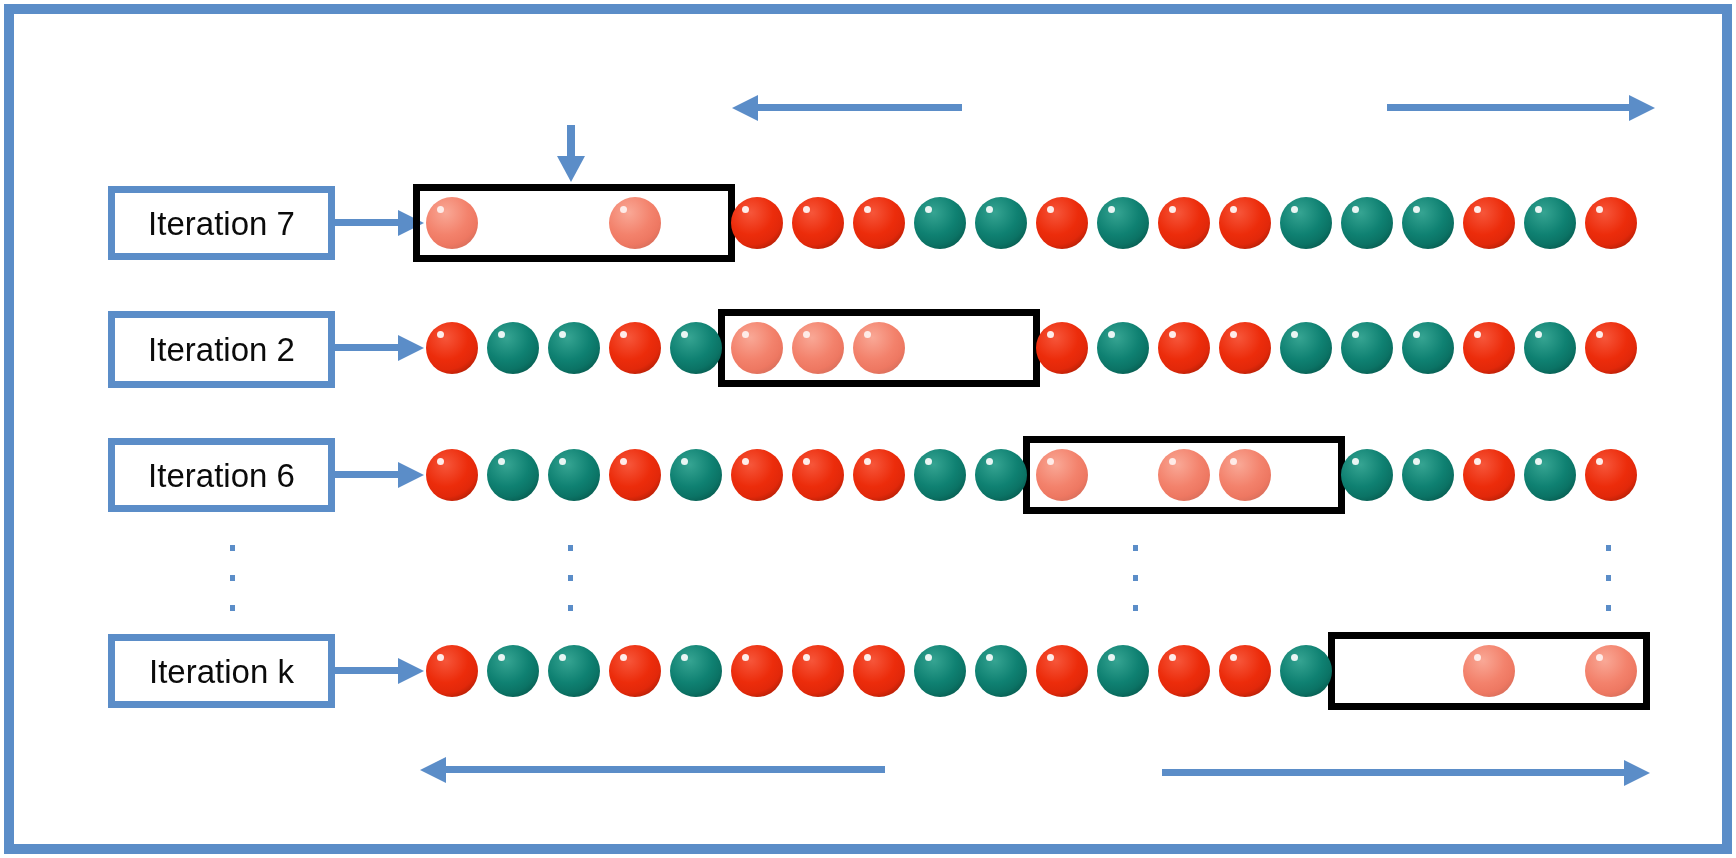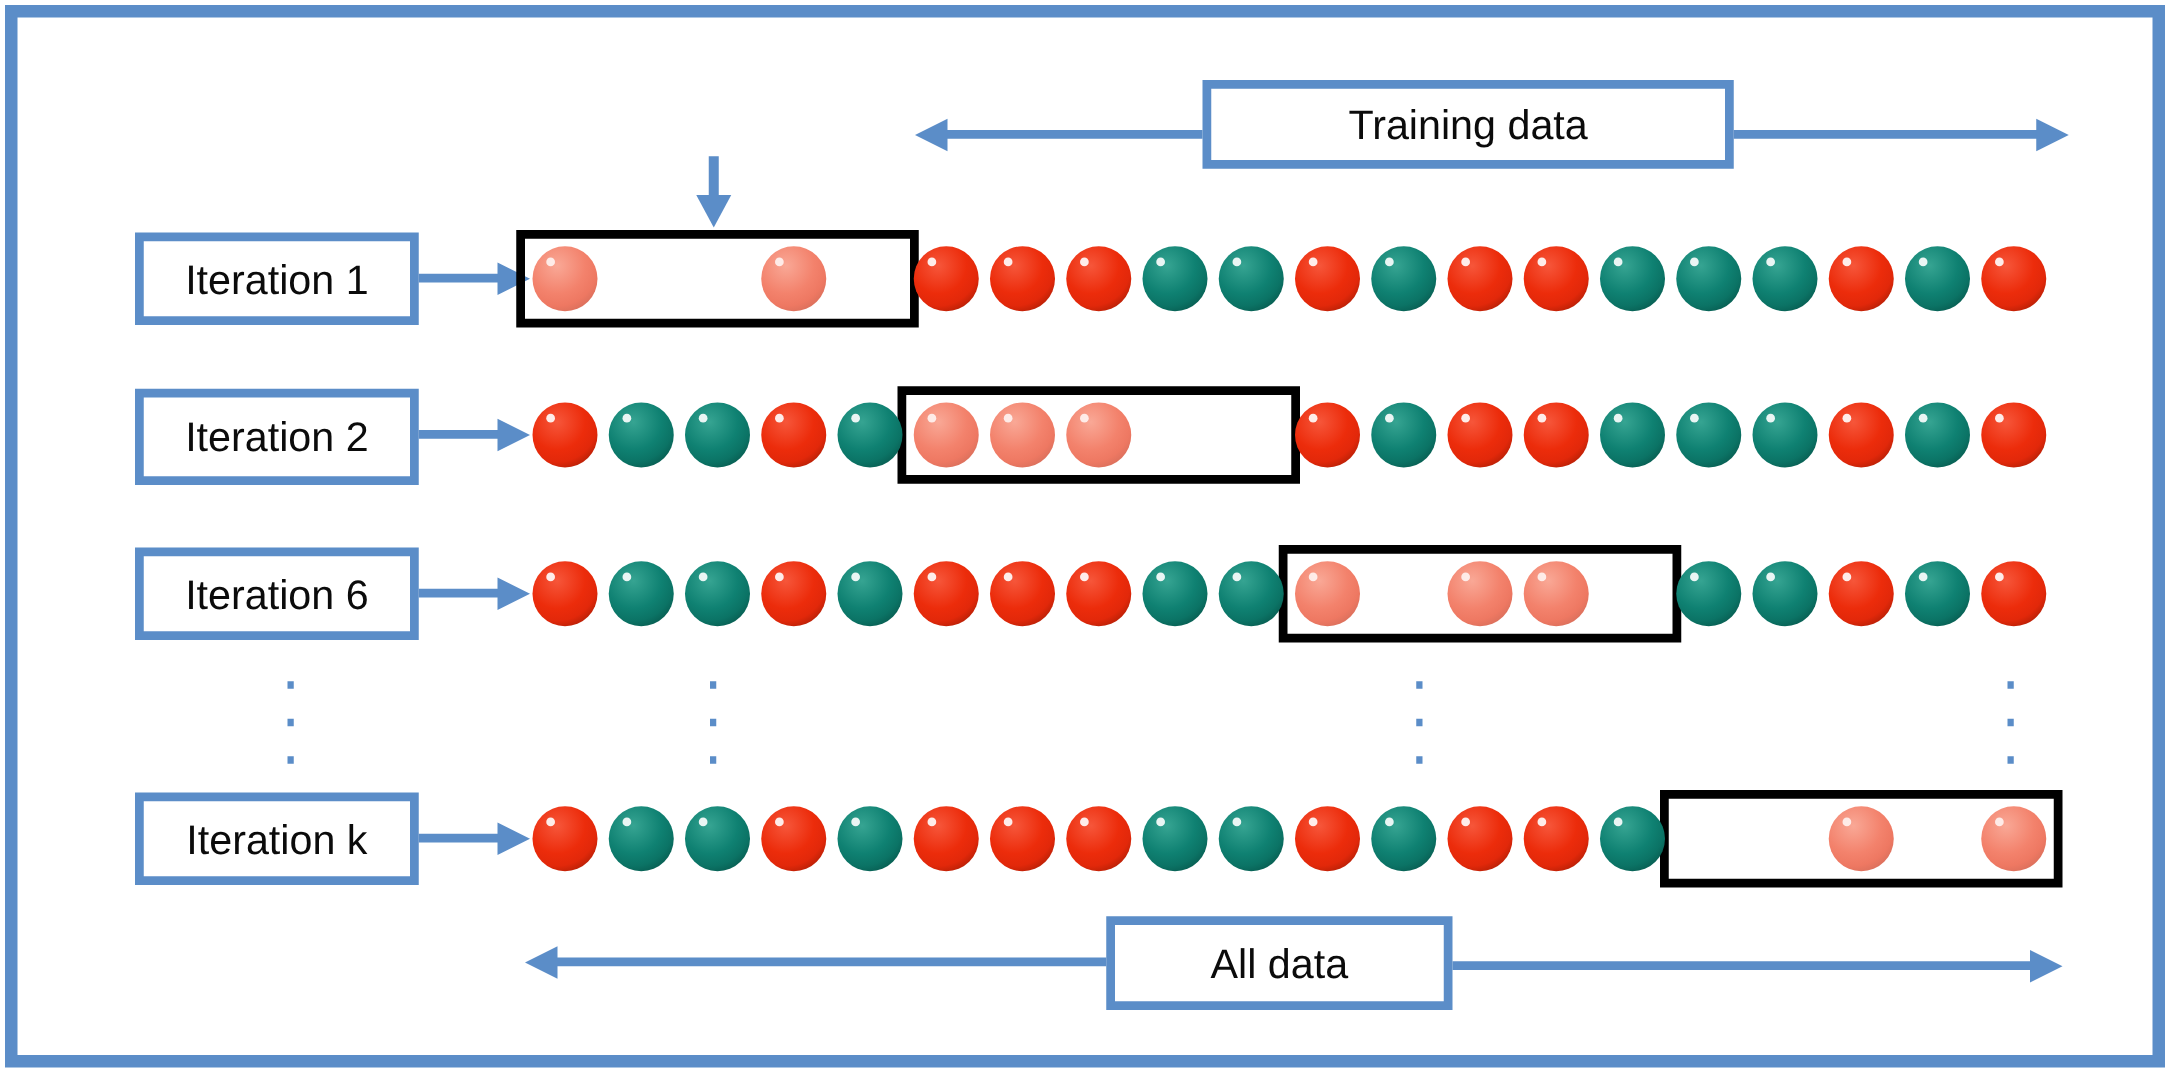--- a/index.html
+++ b/index.html
@@ -37,43 +37,37 @@
              #a2cdc1 0%, #74af a1 46%, #73aea0 46%, #69a294 66%, #578d80 86%, #4f8275 100%);}
   .ball.red-faded::after,.ball.teal-faded::after{background:rgba(255,255,255,0.8);}
   .dot{position:absolute;width:5px;height:6px;background:#5b8dc8;}
 </style>
 </head>
 <body>
 
 <div id="stage">
   <div class="frame"></div>
 
-  <div class="label-box" style="left:962px;top:64px;width:425px;height:71px;">
-    <span>Training data</span>
-  </div>
 
   <div class="vshaft" style="left:567px;top:125px;height:33px;"></div>
   <div class="head-down" style="left:557px;top:156px;"></div>
 
   <div class="head-left" style="left:732px;top:95px;"></div>
   <div class="shaft" style="left:756px;top:104px;width:206px;"></div>
   <div class="shaft" style="left:1387px;top:104px;width:244px;"></div>
   <div class="head-right" style="left:1629px;top:95px;"></div>
 
-  <div class="label-box" style="left:885px;top:733px;width:277px;height:75px;">
-    <span>All data</span>
-  </div>
   <div class="head-left" style="left:420px;top:757px;"></div>
   <div class="shaft" style="left:444px;top:766px;width:441px;"></div>
   <div class="shaft" style="left:1162px;top:769px;width:464px;"></div>
   <div class="head-right" style="left:1624px;top:760px;"></div>
 
   <div id="rows">
       <div class="label-box" style="left:108px;top:186px;width:227px;height:74px;">
-        <span>Iteration 1</span>
+        <span>Iteration 7</span>
       </div>
       <div class="shaft" style="left:335px;top:219px;width:65px;"></div>
       <div class="head-right" style="left:398px;top:210px;"></div>
       <div class="fold-box" style="left:413px;top:184px;width:322px;height:78px;"></div>
       <div class="ball red-faded" style="left:426px;top:197px;"></div>
       <div class="ball teal-faded" style="left:487px;top:197px;"></div>
       <div class="ball teal-faded" style="left:548px;top:197px;"></div>
       <div class="ball red-faded" style="left:609px;top:197px;"></div>
       <div class="ball teal-faded" style="left:670px;top:197px;"></div>
       <div class="ball red" style="left:731px;top:197px;"></div>

